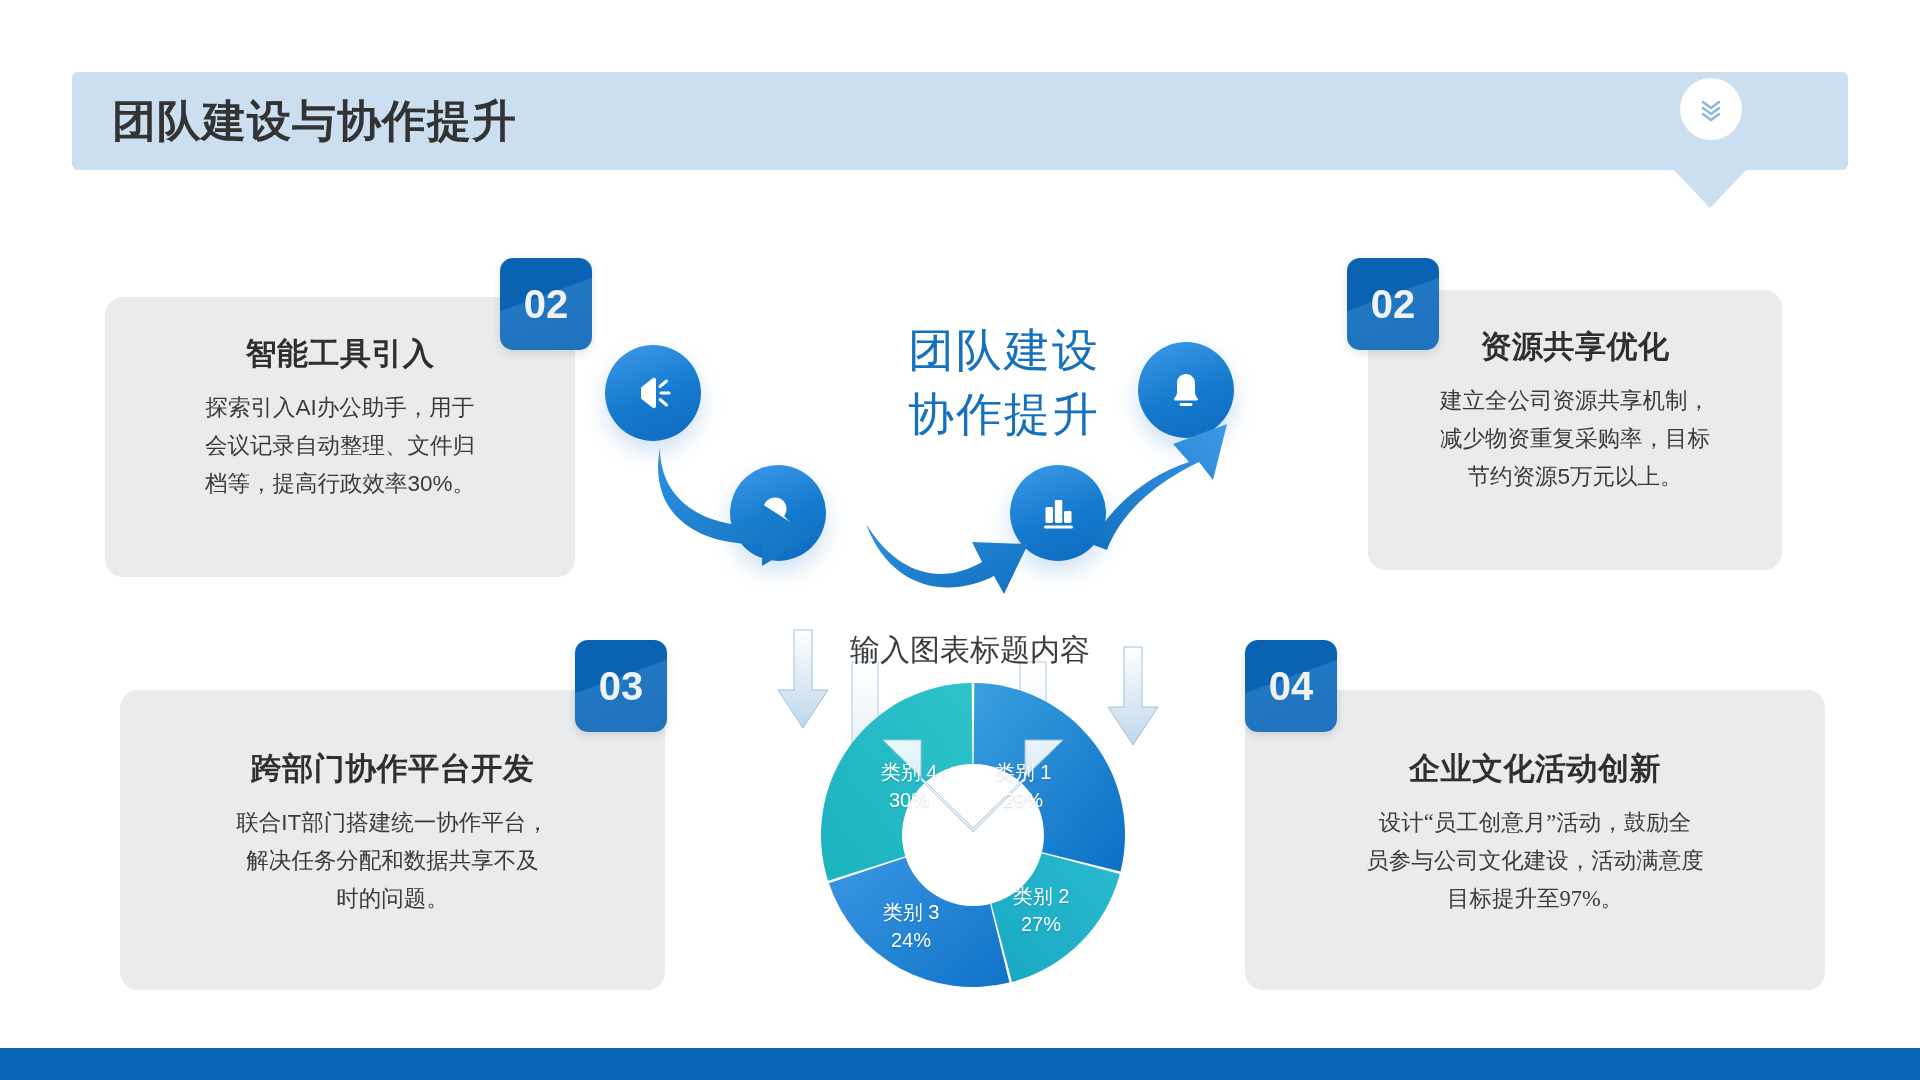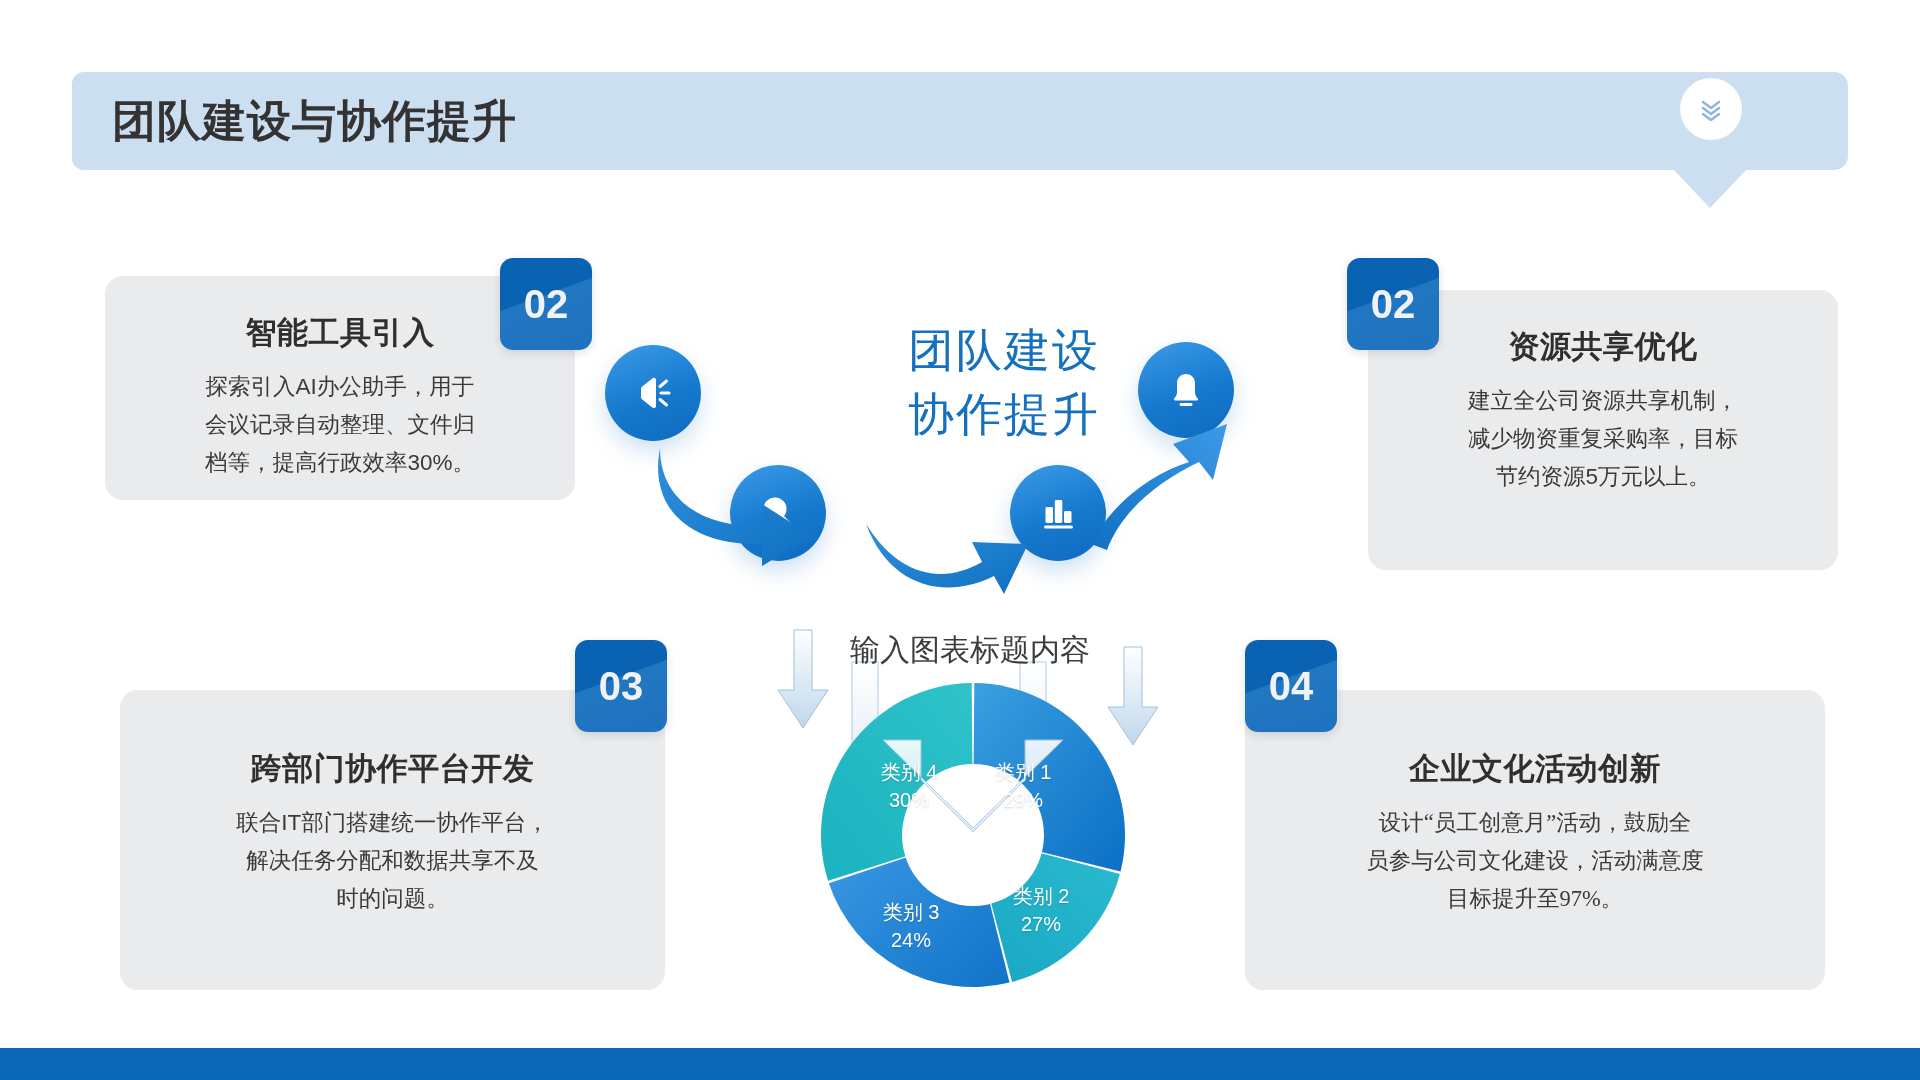--- a/index.html
+++ b/index.html
@@ -14,21 +14,21 @@
     width: 1920px; height: 1080px;
     background: #ffffff;
   }
 
   
   .header-bar {
     position: absolute;
     left: 72px; top: 72px;
     width: 1776px; height: 98px;
     background: #cbdff1;
-    border-radius: 14px;
+    border-radius: 6px;
   }
   .header-accent {
     position: absolute;
     left: 0; top: 0;
     width: 12px; height: 98px;
     background: #cbdff1;
     border-radius: 14px 0 0 14px;
   }
   .header-title {
     position: absolute;
@@ -79,26 +79,26 @@
     position: absolute;
     left: 0; width: 100%;
     text-align: center;
     font-size: 22.5px;
     line-height: 38px;
     color: #3a3a3a;
   }
   .card-body span { display: block; }
 
   
-  #card-1 { left: 105px; top: 276px; width: 470px; height: 224px; }
+  #card-1 { left: 105px; top: 297px; width: 470px; height: 280px; }
   #card-1 .card-title { top: 36px; }
   #card-1 .card-body  { top: 92px; }
 
   
-  #card-2 { left: 1368px; top: 290px; width: 470px; height: 280px; }
+  #card-2 { left: 1368px; top: 290px; width: 414px; height: 280px; }
   #card-2 .card-title { top: 36px; }
   #card-2 .card-body  { top: 92px; }
 
   
   #card-3 { left: 120px; top: 690px; width: 545px; height: 300px; }
   #card-3 .card-title { top: 58px; }
   #card-3 .card-body  { top: 114px; }
 
   
   #card-4 { left: 1245px; top: 690px; width: 580px; height: 300px; }

